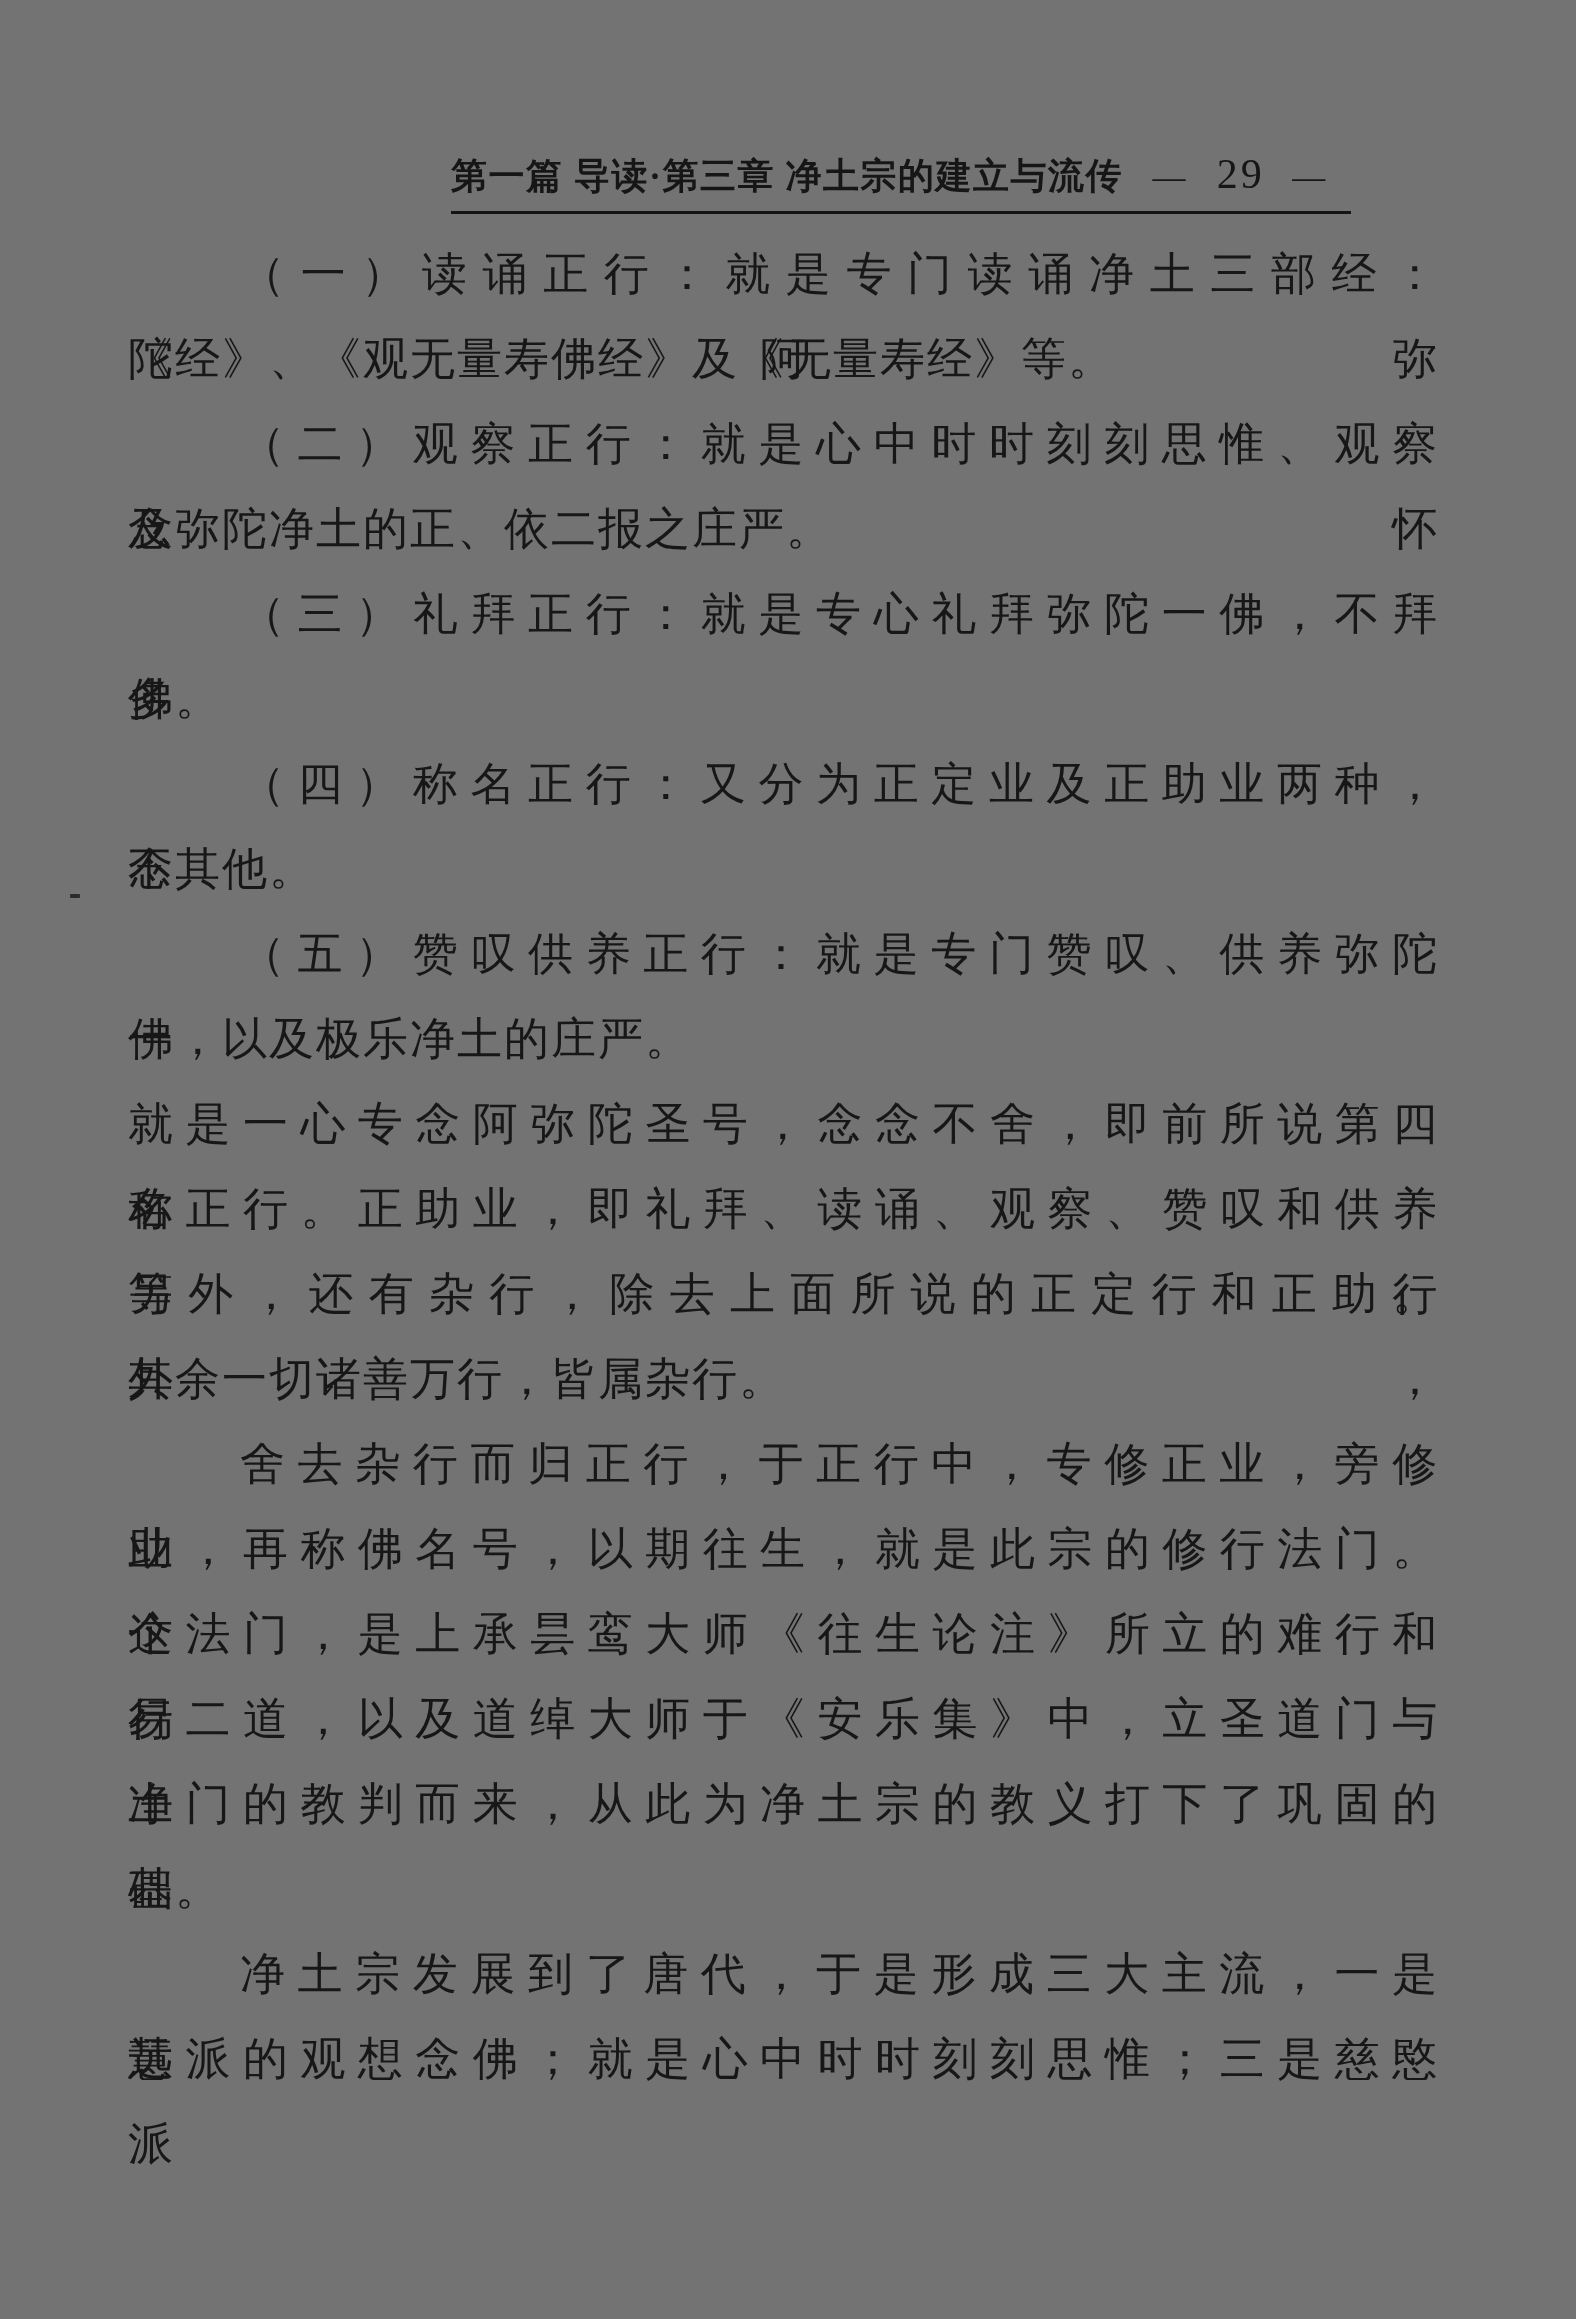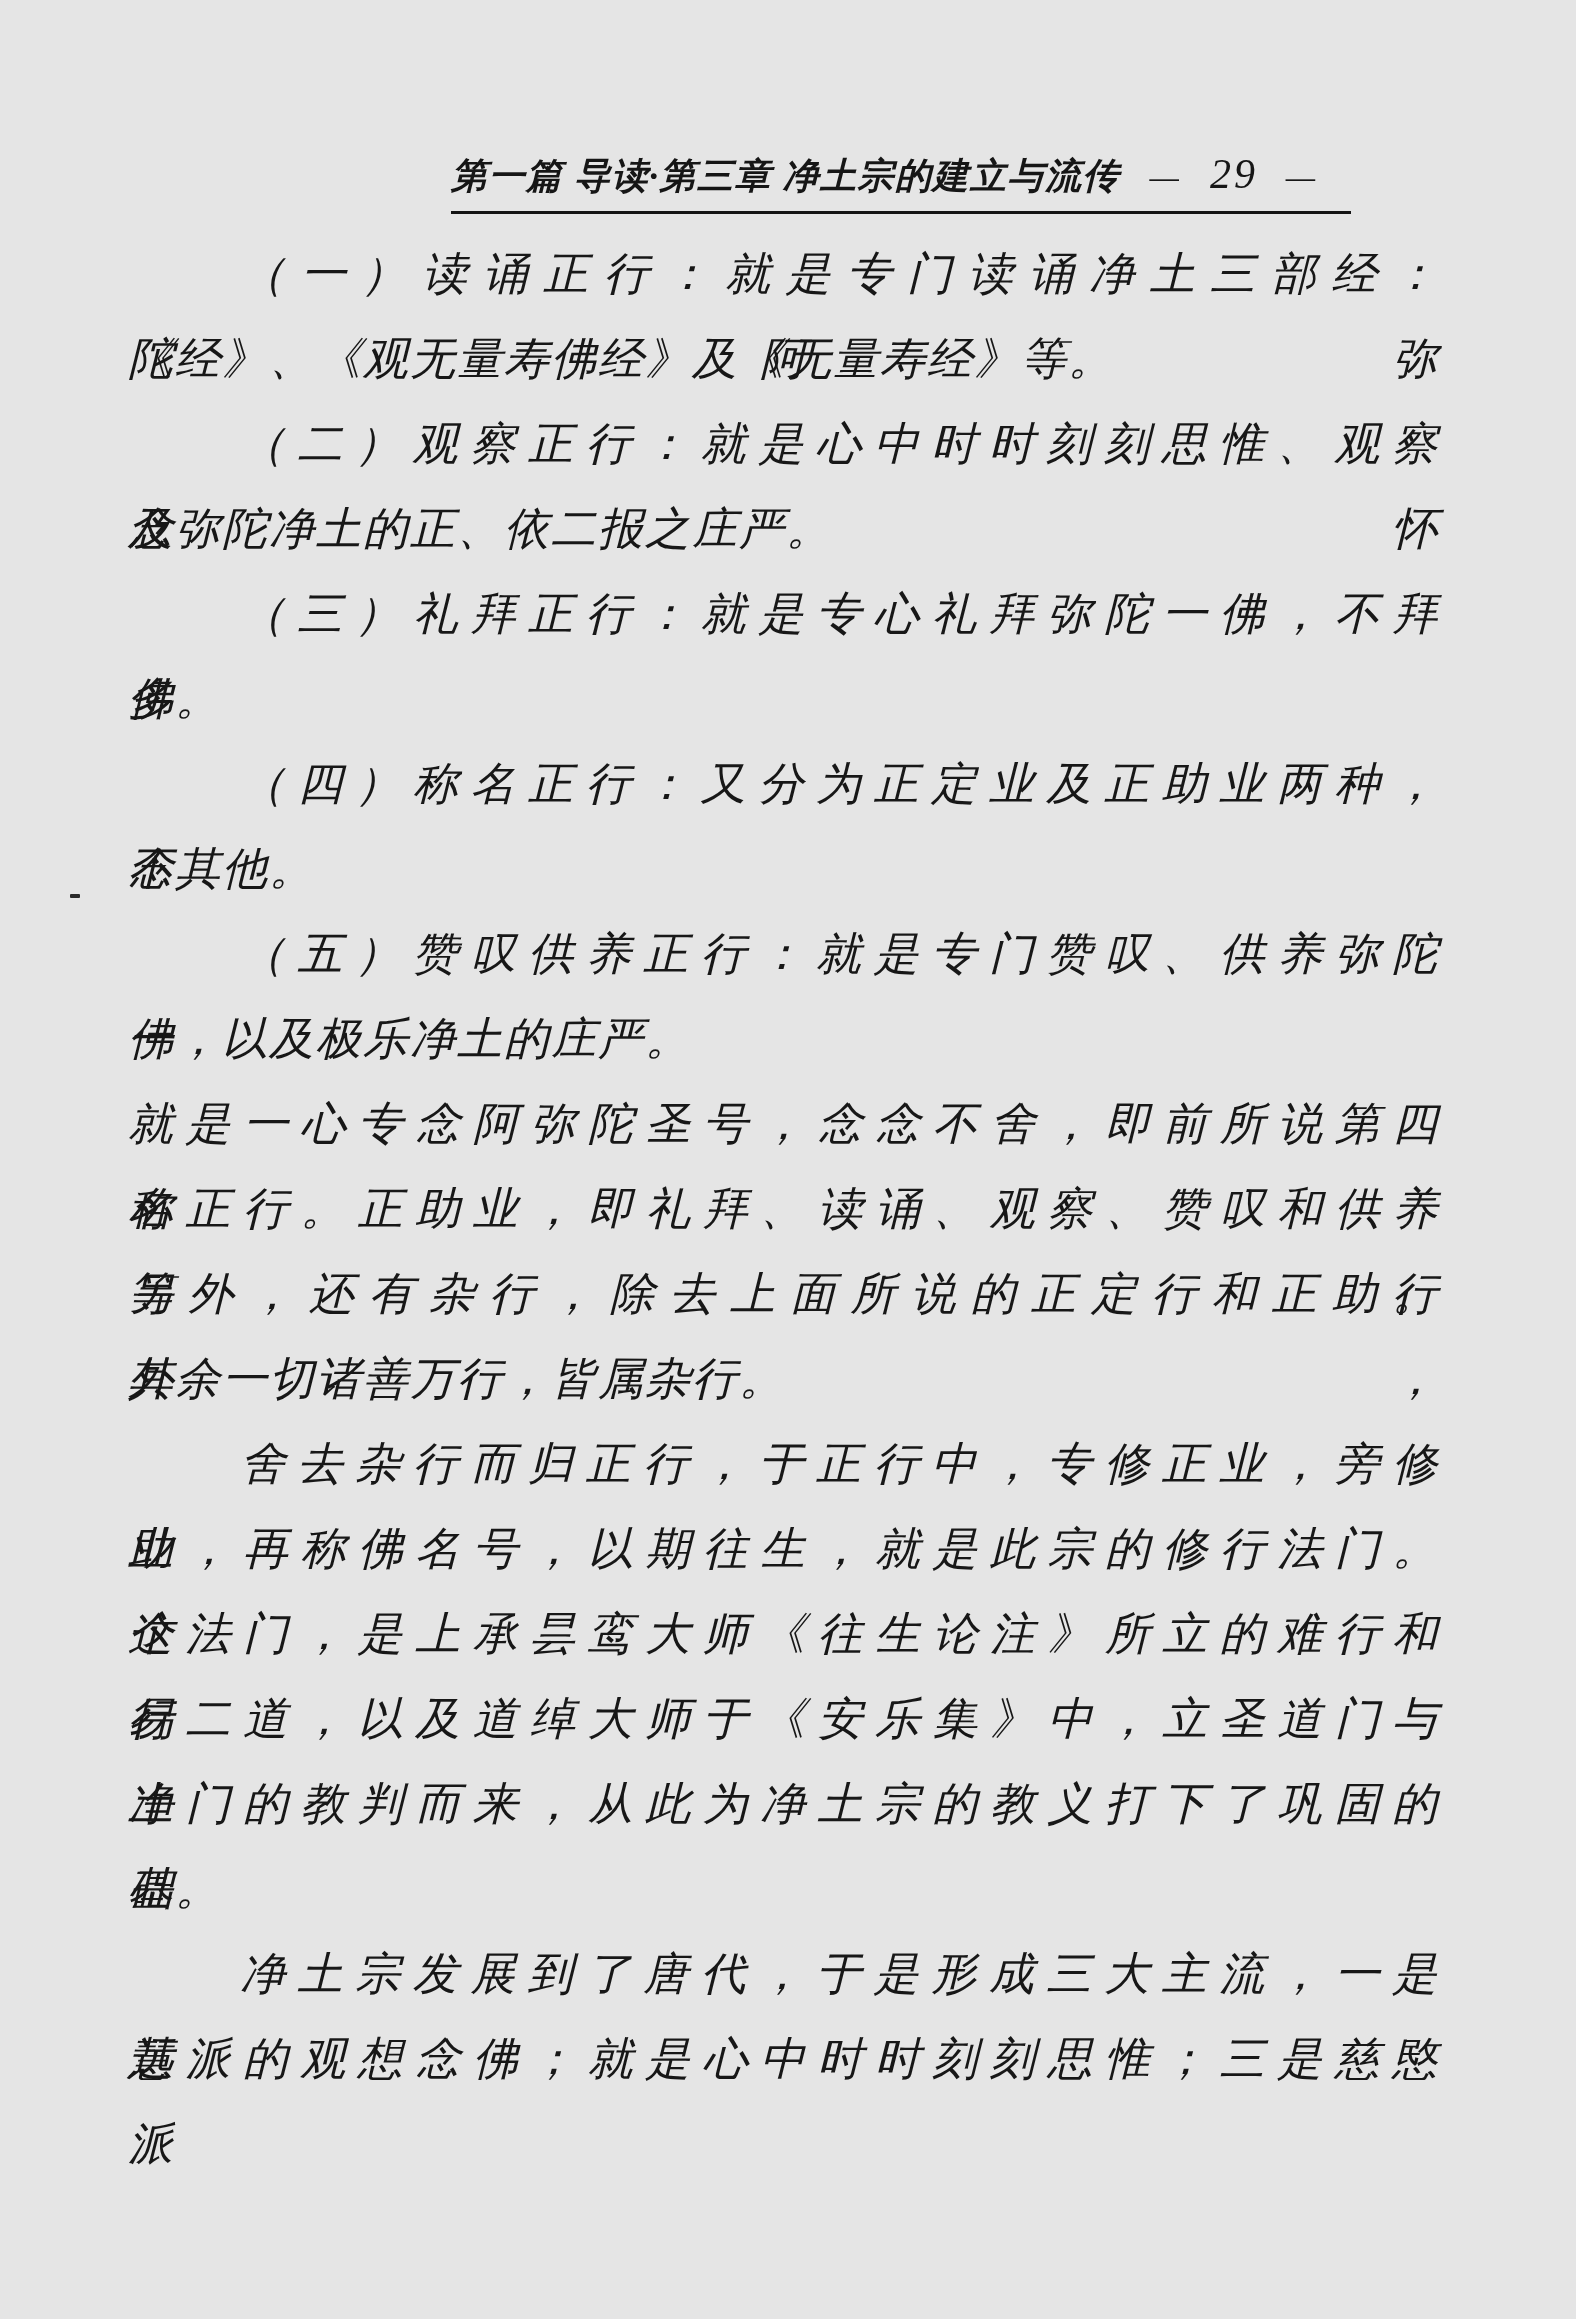--- a/index.html
+++ b/index.html
@@ -8,22 +8,21 @@
     height: 2320px;
     background: #ffffff;
     position: relative;
     font-family: "Liberation Serif", "DejaVu Serif", serif;
     color: #1d1d1d;
     overflow: hidden;
   }
   .page {
     position: absolute;
     inset: 0;
-    background: #e5e5e5;
-    font-style: italic;
+    background: #737373;
   }
   
   .running-head {
     position: absolute;
     top: 150px;
     left: 451px;
     width: 900px;
     padding-bottom: 9.9px;
     border-bottom: 3px solid #141414;
     display: flex;

